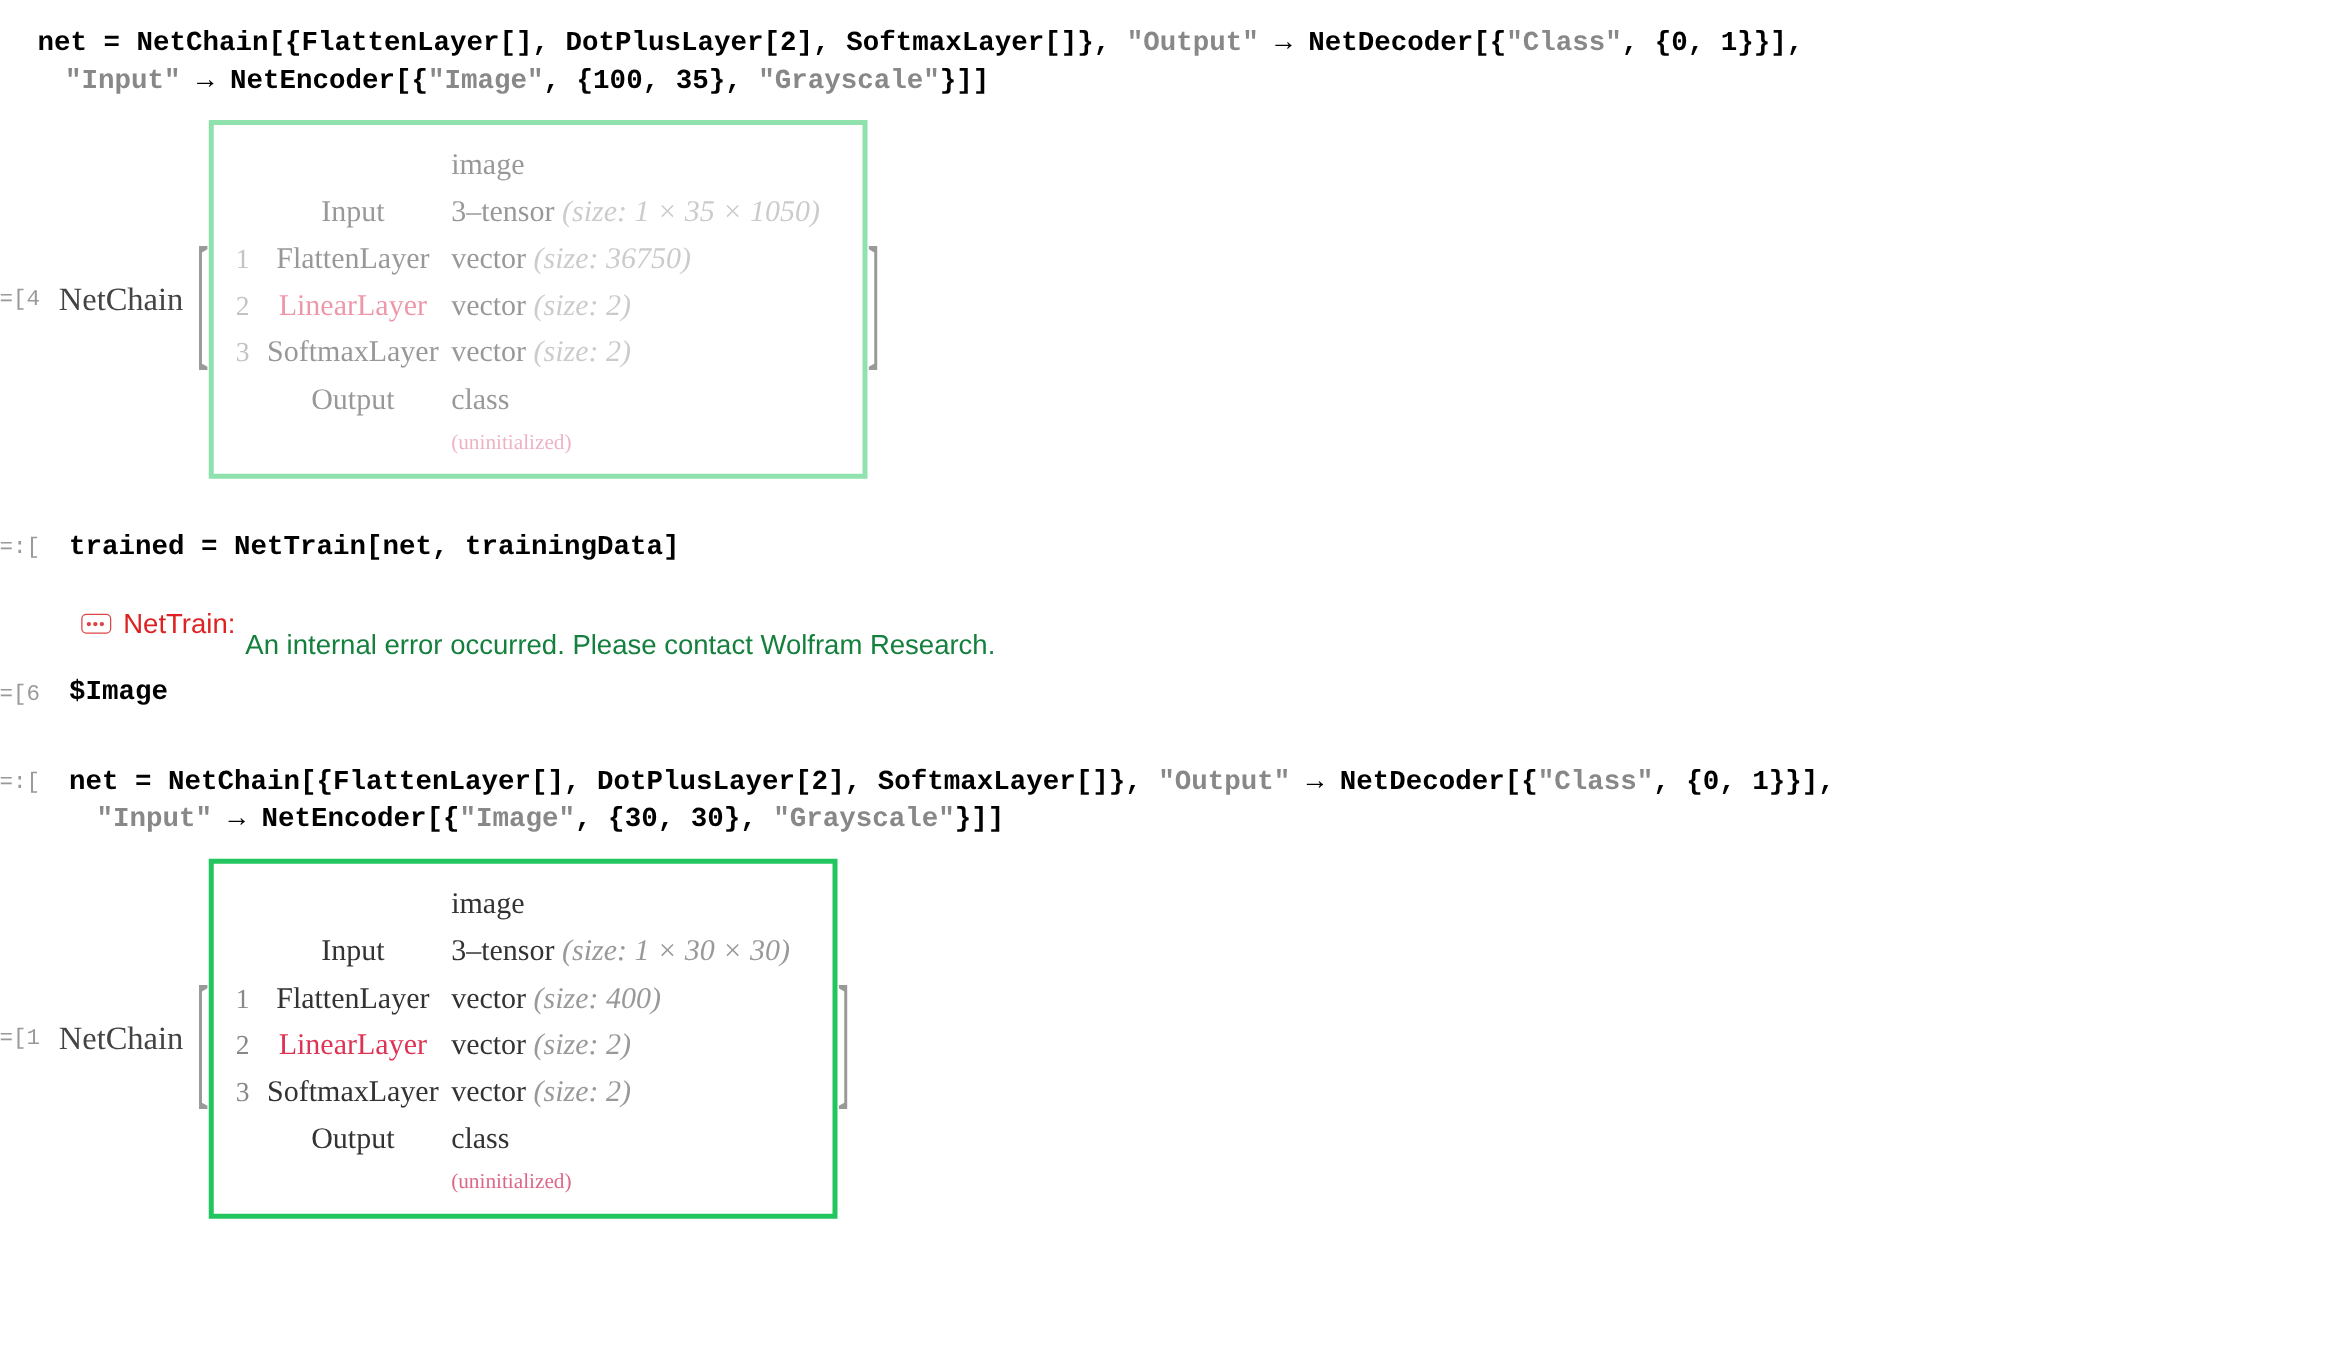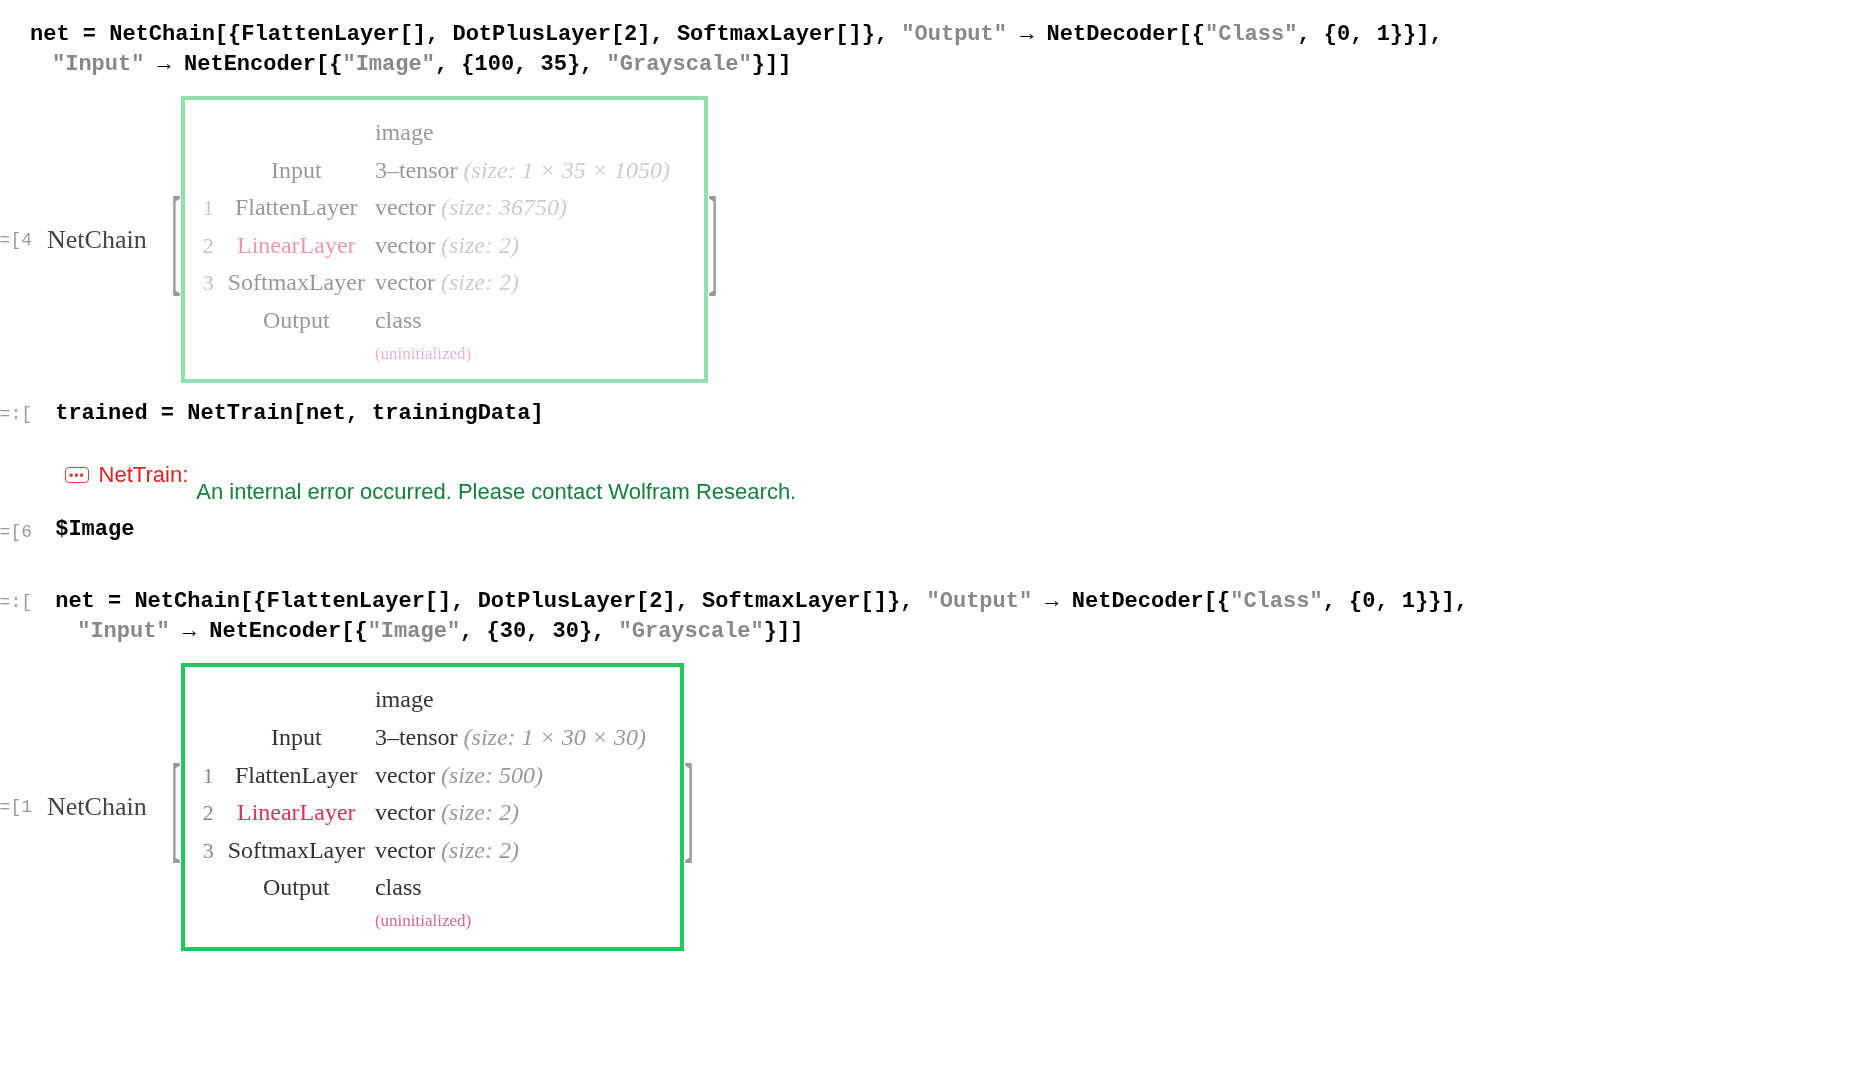--- a/index.html
+++ b/index.html
@@ -47,21 +47,21 @@
       width: 2px;
       direction: rtl;
       margin-right: 10px;
     }
     .netchain-label {
       font-family: Georgia,'Times New Roman',serif;
       font-size: 26px;
       color: #444;
       font-weight: normal;
       margin-left: 5px;
-      margin-right: 24px;
+      margin-right: 10px;
     }
     .brak {
       font-family: 'Times New Roman', serif;
       font-size: 120px;
       font-weight: 100;
       color: #999;
       line-height: 0;
       transform: scaleX(0.25);
       display: inline-block;
       margin: 0 -15px;
@@ -160,21 +160,21 @@
             <td></td>
             <td></td>
             <td class="uninit">(uninitialized)</td>
           </tr>
     </tbody>
       </table>
   </div>
   <span class="brak-r">]</span>
 </div>
 
-<div class="cell" style="margin-top:16px">
+<div class="cell" style="margin-top:40px">
   <span class="in-label">]:=</span>
   <span class="code">trained = NetTrain[net, trainingData]</span>
 </div>
 <div class="err-row">
   <span class="err-icon">•••</span>
   <span class="err-head">NetTrain:</span>
   <span class="err-msg">An internal error occurred. Please contact Wolfram Research.</span>
 </div>
 <div class="cell">
   <span class="in-label">6]=</span>
@@ -200,21 +200,21 @@
             <td class="type">image</td>
           </tr>
       <tr>
         <td class="idx"></td>
         <td class="lname">Input</td>
         <td><span class="type">3–tensor</span> <span class="dim">(size: 1 × 30 × 30)</span></td>
       </tr>
       <tr>
         <td class="idx">1</td>
         <td class="lname">FlattenLayer</td>
-        <td><span class="type">vector</span> <span class="dim">(size: 500)</span></td>
+        <td><span class="type">vector</span> <span class="dim">(size: 400)</span></td>
       </tr>
       <tr>
         <td class="idx">2</td>
         <td class="lname linear">LinearLayer</td>
         <td><span class="type">vector</span> <span class="dim">(size: 2)</span></td>
       </tr>
       <tr>
         <td class="idx">3</td>
         <td class="lname">SoftmaxLayer</td>
         <td><span class="type">vector</span> <span class="dim">(size: 2)</span></td>

